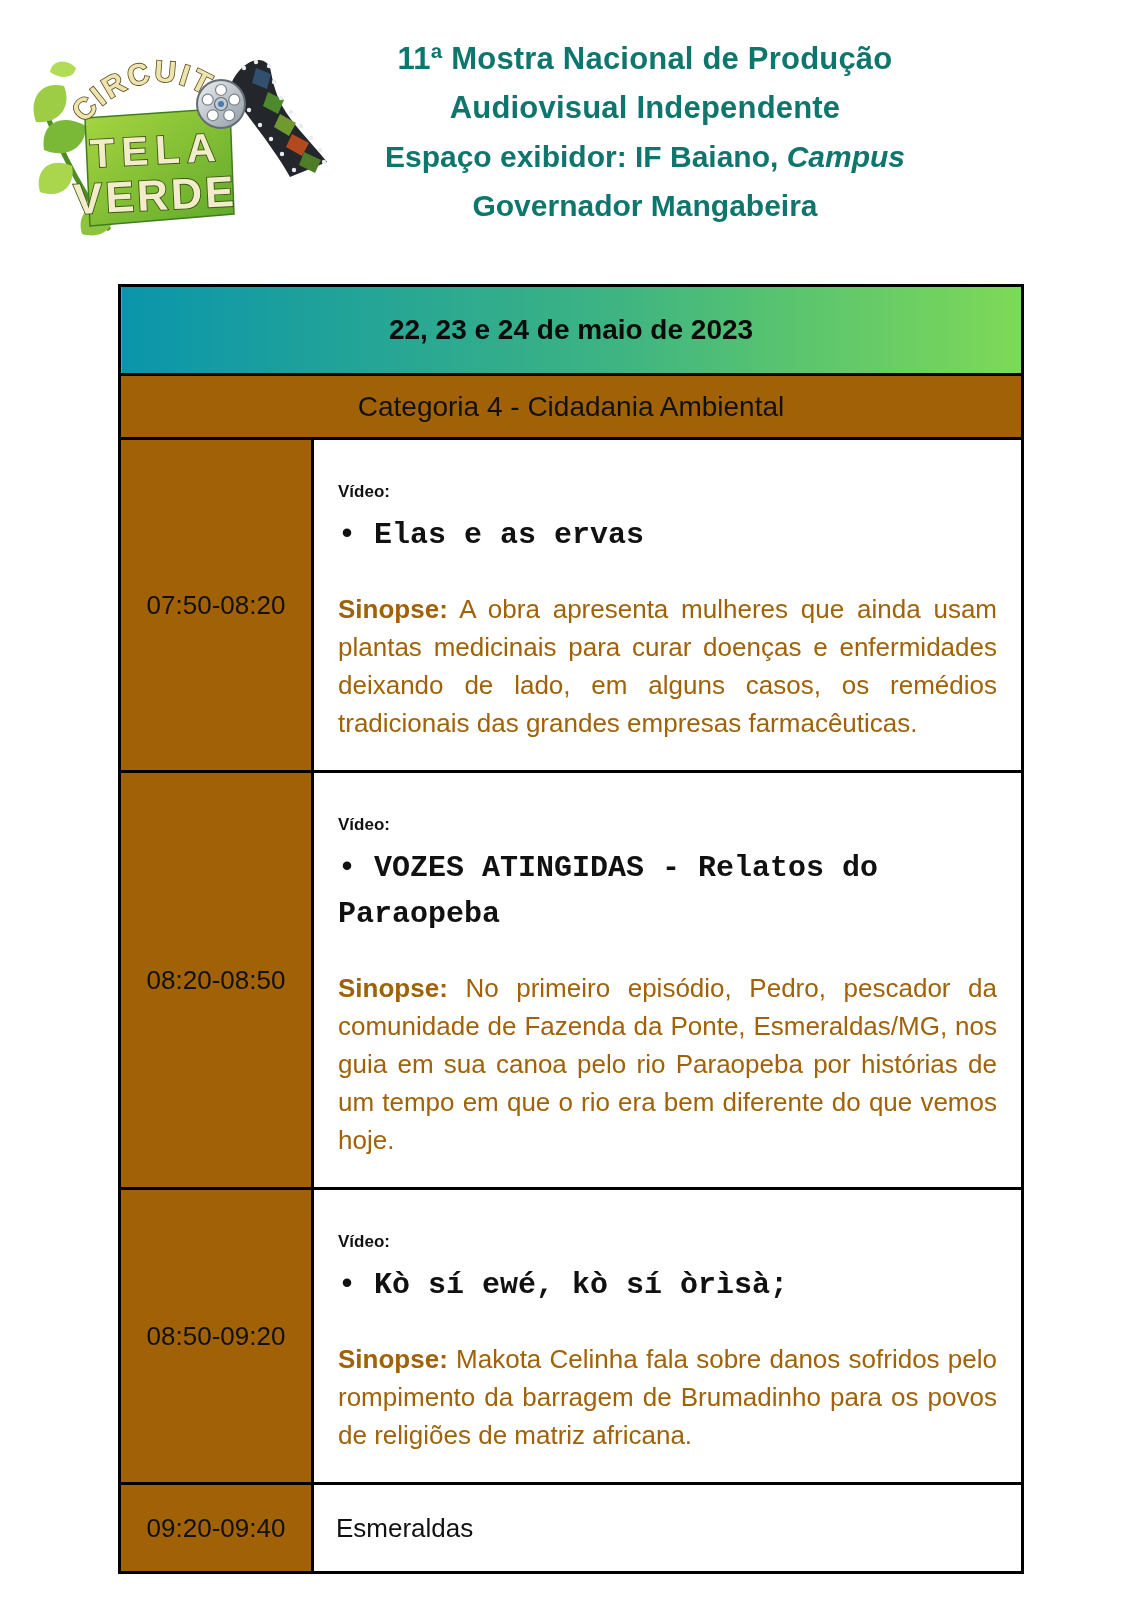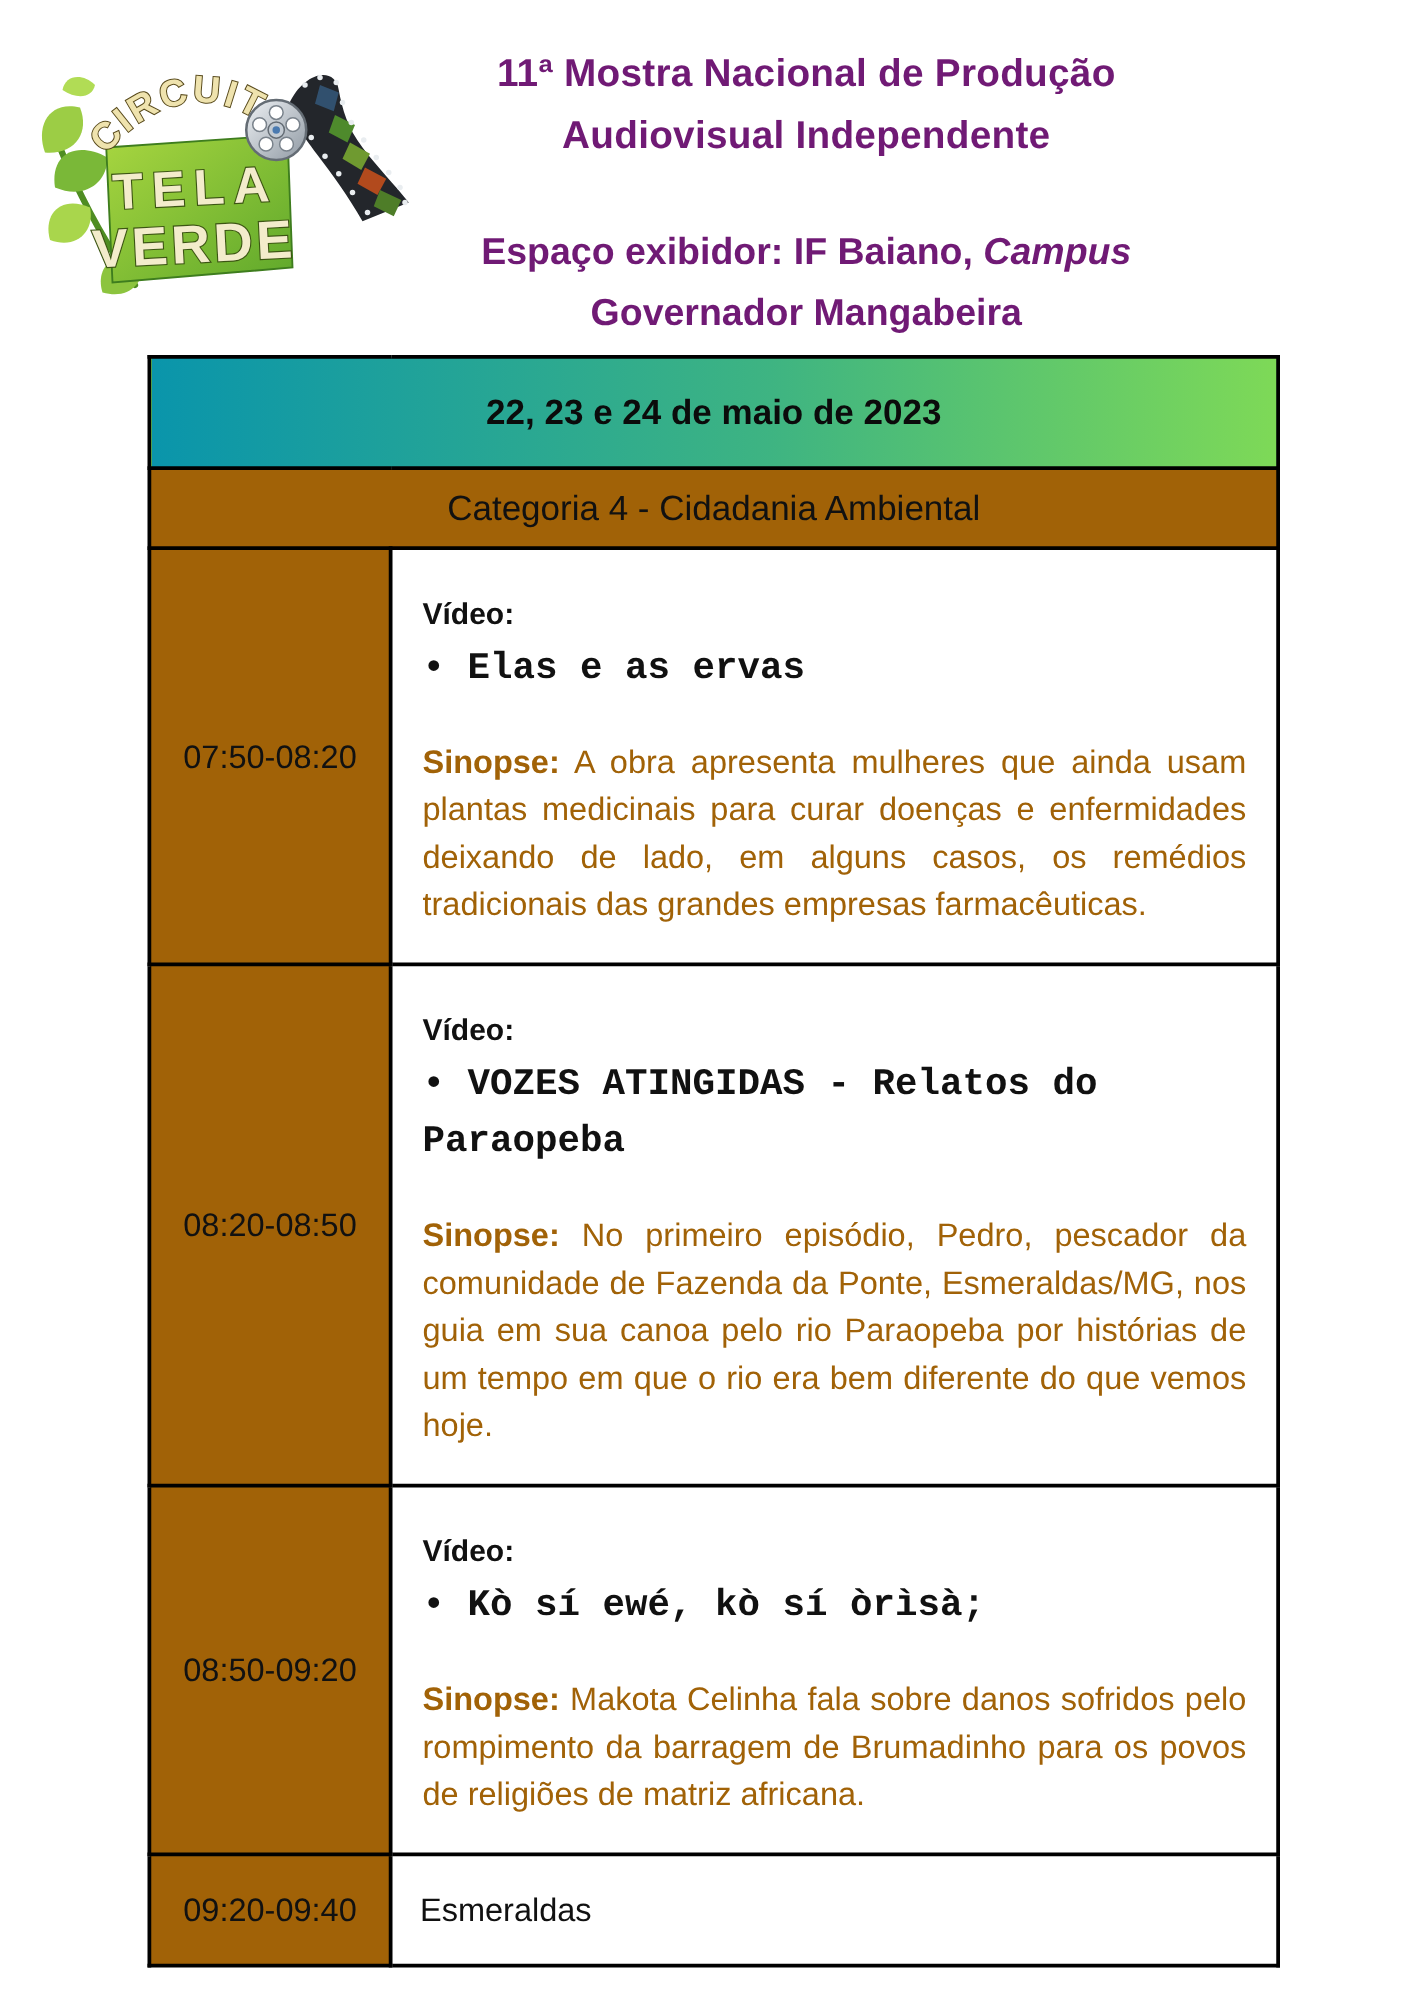--- a/index.html
+++ b/index.html
@@ -11,25 +11,25 @@
     font-family:"Liberation Sans", sans-serif;
     color:#111111;
     overflow:hidden;
     margin:0 auto;
   }
 
   
   .logo-wrap { position:absolute; left:28px; top:38px; width:330px; height:220px; }
   .title-block {
     position:absolute; left:320px; top:34px; width:650px;
-    text-align:center; font-weight:bold; color:#701a75;
+    text-align:center; font-weight:bold; color:#0f766e;
   }
   .title-line { font-size:31px; line-height:49px; letter-spacing:0.2px; }
   .venue-line { font-size:30px; line-height:49px; }
-  .venue-first { margin-top:45px; }
+  .venue-first { }
   .venue-line i { font-style:italic; }
 
   
   table.schedule {
     position:absolute; left:118px; top:284px;
     width:906px; table-layout:fixed;
     border-collapse:collapse;
   }
   table.schedule td { border:3px solid #000000; }
   col.c-time { width:193px; }
@@ -49,21 +49,21 @@
   }
   .content-cell {
     vertical-align:top; background:#ffffff;
     padding:32px 24px 28px 24px;
   }
   .r1 .content-cell, .r1 .time-cell { height:327px; }
   .r2 .content-cell, .r2 .time-cell { height:354px; }
   .r3 .content-cell, .r3 .time-cell { height:291px; }
   .r4 .content-cell, .r4 .time-cell { height:89px; }
 
-  .video-label { font-size:24px; font-weight:bold; line-height:40px; }
+  .video-label { font-size:17px; font-weight:bold; line-height:40px; }
   .video-title { font-size:30px; font-weight:bold; line-height:46px;font-family:Liberation Mono, monospace; }
   .sinopse {
     margin-top:32px; font-size:26px; line-height:38px;
     text-align:justify; color:#a16207;
   }
   .sinopse .sin-label { font-weight:bold; }
   .interval-cell {
     vertical-align:middle; font-size:26px;
     padding:0 0 0 22px; background:#ffffff;
   }

